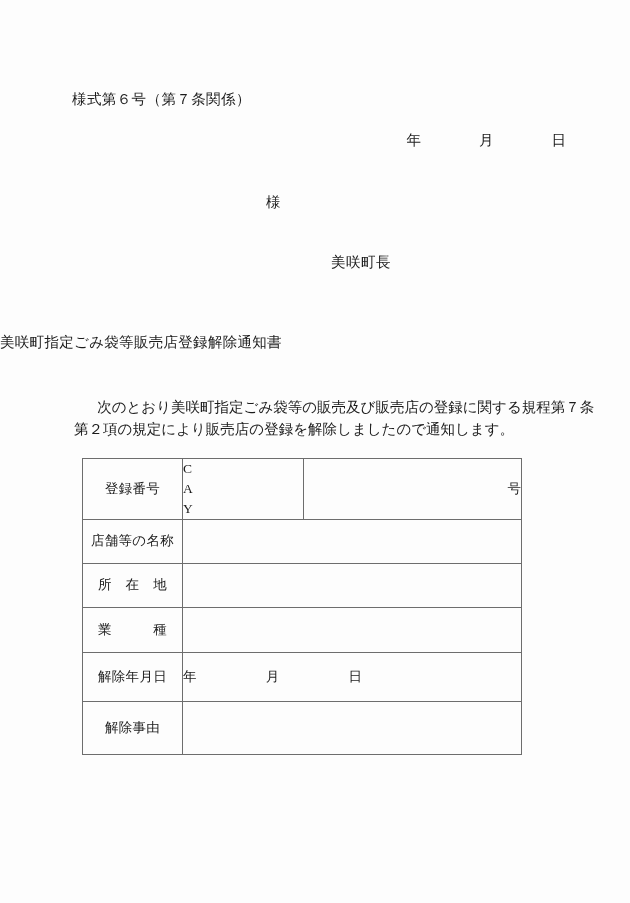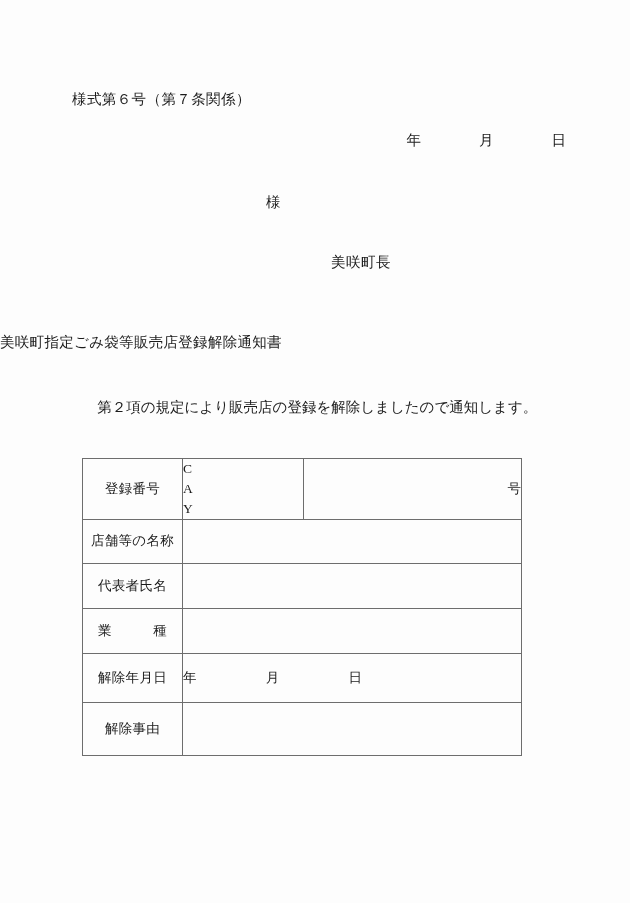--- a/index.html
+++ b/index.html
@@ -139,45 +139,46 @@
 
   <div class="abs date-line">年　　　　月　　　　日</div>
 
   <div class="abs addressee">様</div>
 
   <div class="abs issuer">美咲町長</div>
 
   <div class="abs doc-title">美咲町指定ごみ袋等販売店登録解除通知書</div>
 
   <div class="body-text">
+    <span class="ln">次のとおり美咲町指定ごみ袋等の販売及び販売店の登録に関する規程第７条</span>
     <span class="ln">第２項の規定により販売店の登録を解除しましたので通知します。</span>
   </div>
 
   <table class="notice-table">
     <tbody>
       <tr class="r1">
         <td class="label-cell">登録番号</td>
         <td class="cay-cell">
           <span>C</span>
           <span>A</span>
           <span>Y</span>
         </td>
         <td class="num-cell">号</td>
       </tr>
 
       <tr class="r2">
         <td class="label-cell">店舗等の名称</td>
         <td class="blank-cell" colspan="2"></td>
       </tr>
 
-
-      <tr class="r4">
-        <td class="label-cell">代表者氏名</td>
+      <tr class="r3">
+        <td class="label-cell">所　在　地</td>
         <td class="blank-cell" colspan="2"></td>
       </tr>
+
 
       <tr class="r5">
         <td class="label-cell">業　　　種</td>
         <td class="blank-cell" colspan="2"></td>
       </tr>
 
       <tr class="r6">
         <td class="label-cell">解除年月日</td>
         <td class="date-cell" colspan="2">年　　　　　月　　　　　日</td>
       </tr>

